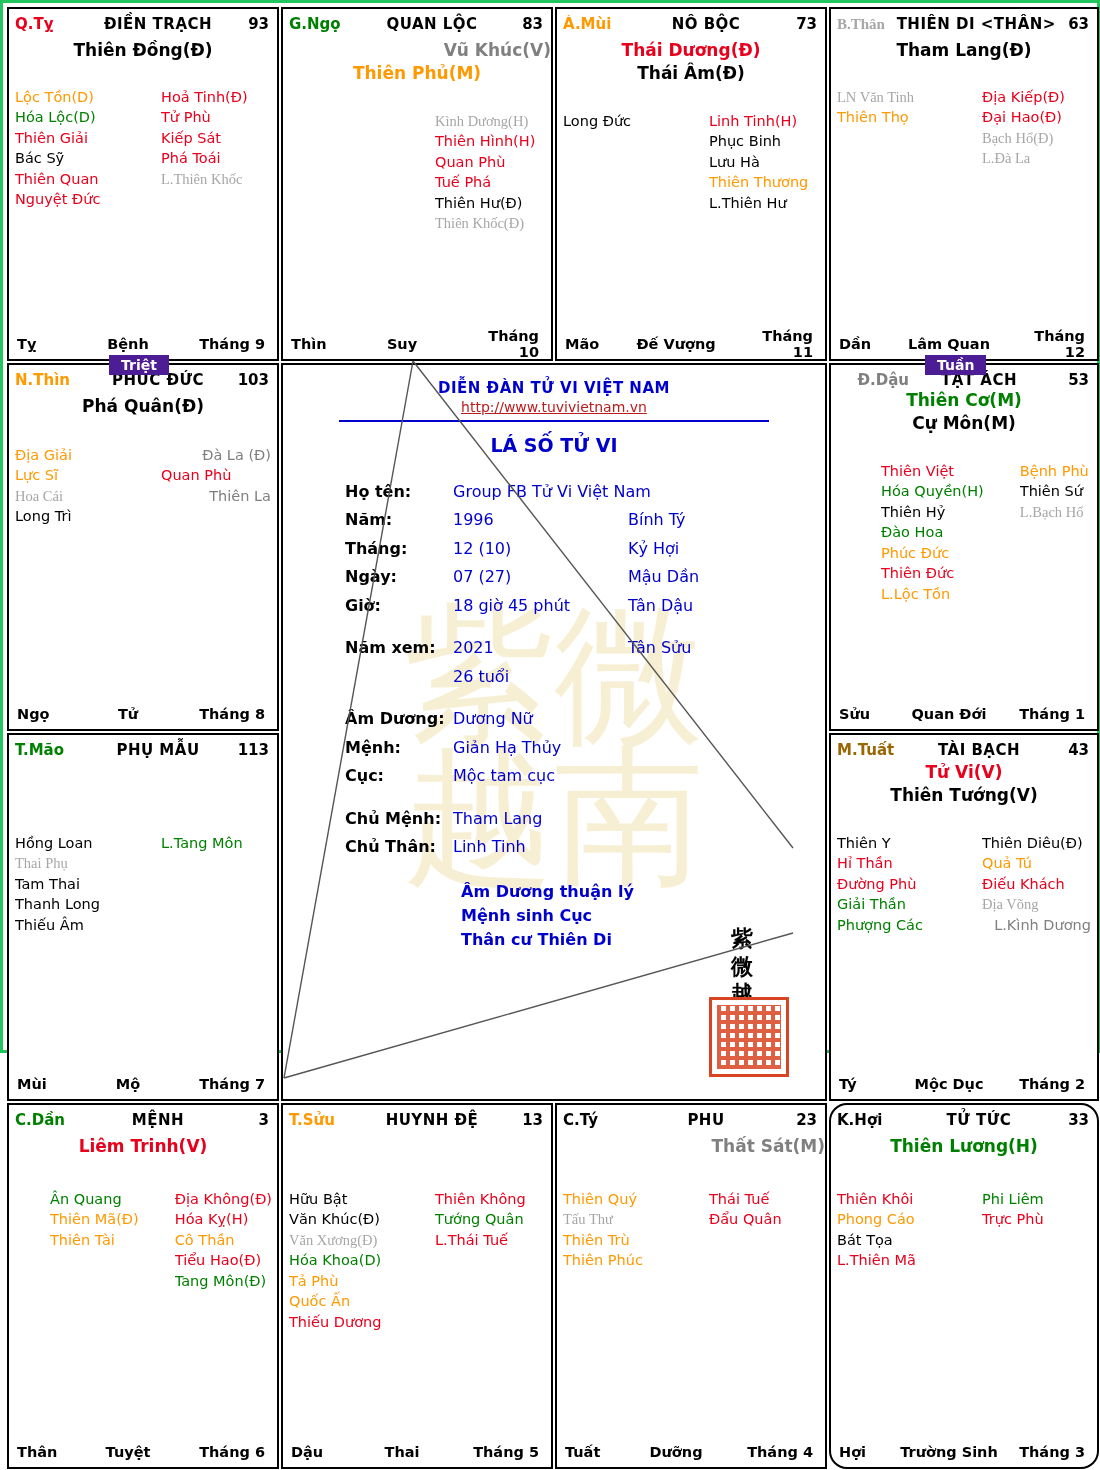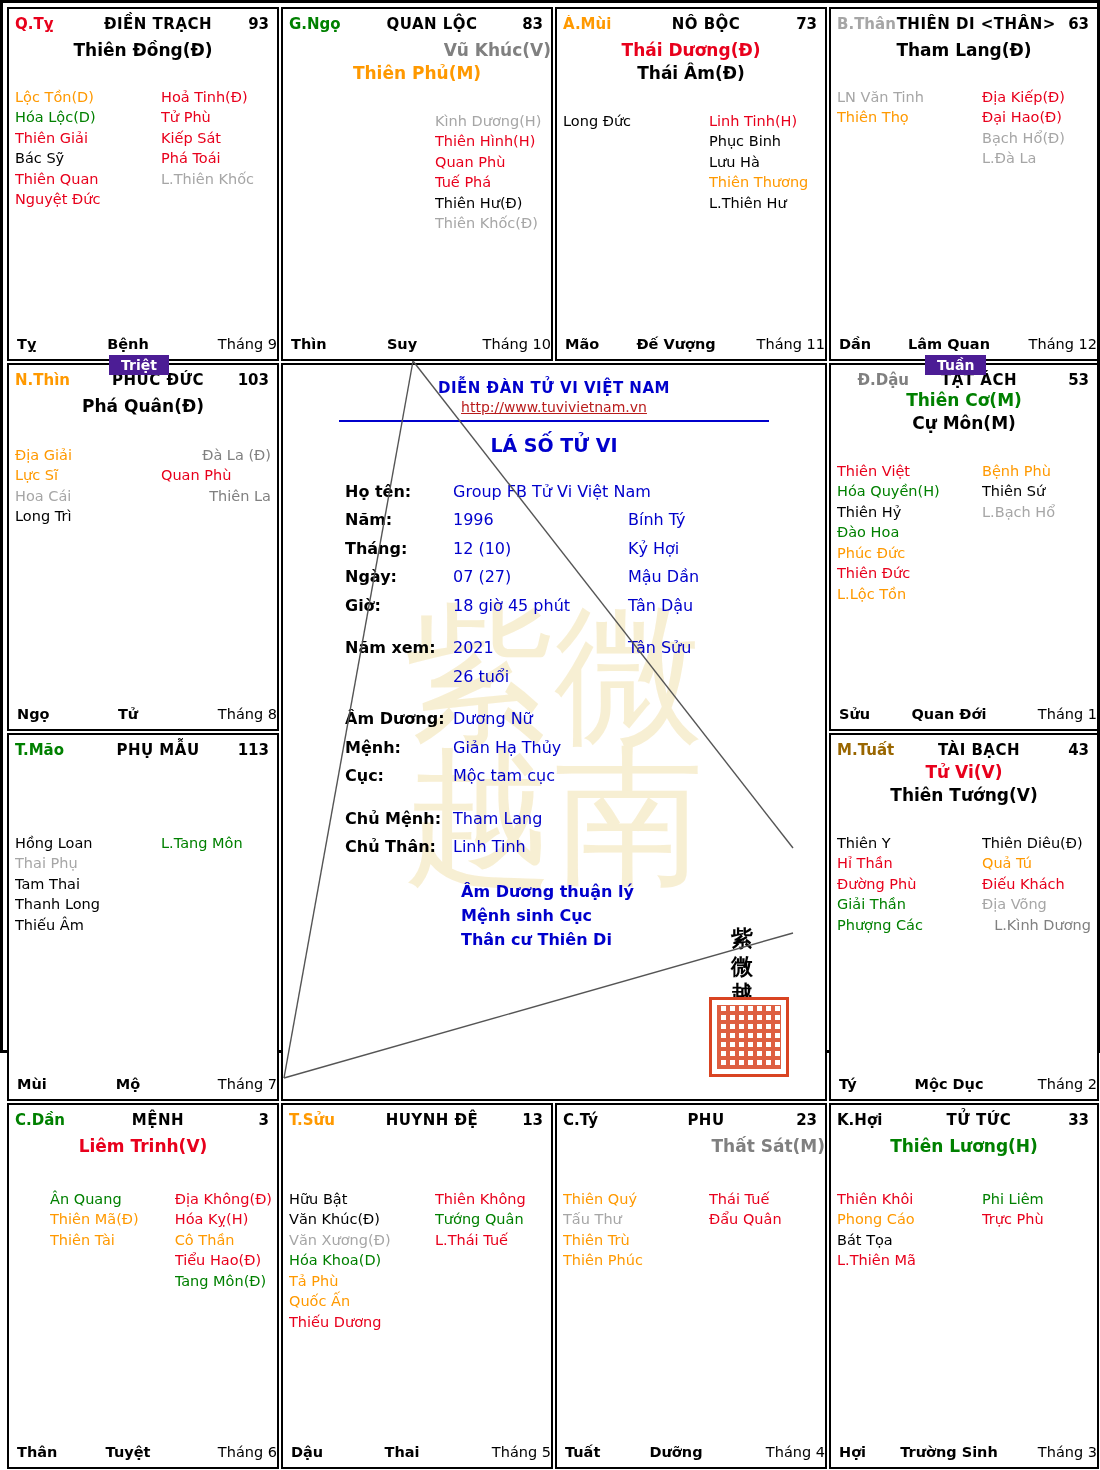--- a/index.html
+++ b/index.html
@@ -8,21 +8,21 @@
     background:#fff;
     font-family:"DejaVu Sans", sans-serif;
     font-size:15px;
     color:#000;
     overflow:hidden;
   }
   .chart{
     position:relative;
     width:1100px;height:1053px;
     box-sizing:border-box;
-    border:3px solid #000000;
+    border:3px solid #22c55e;
     background:#fff;
   }
   .cell{
     position:absolute;
     box-sizing:border-box;
     border:2px solid #000;
     background:#fff;
     overflow:hidden;
   }
   .cell .hdr{
@@ -47,27 +47,27 @@
   .cols .col{flex:1;padding:0 6px;box-sizing:border-box;}
   .cols .col.r{text-align:left;}
   .cols .col div{font-size:14.5px;line-height:1.41;white-space:nowrap;overflow:hidden;}
   .foot{
     position:absolute;left:0;right:0;bottom:5px;height:20px;
     display:flex;align-items:center;
     font-size:14.5px;font-weight:bold;
   }
   .foot .f1{width:56px;padding-left:8px;box-sizing:border-box;}
   .foot .f2{flex:1;text-align:center;}
-  .foot .f3{width:86px;text-align:right;padding-right:0;box-sizing:border-box;font-weight:normal;}
+  .foot .f3{width:86px;text-align:right;padding-right:12px;box-sizing:border-box;font-weight:bold;}
   
   .c-red{color:#e8001c;}
   .c-green{color:#008000;}
   .c-black{color:#000;}
   .c-orange{color:#ff9900;}
-  .c-gray{color:#a6a6a6;}
+  .c-gray{color:#a6a6a6;font-family:Liberation Serif, serif;}
   .c-gray2{color:#808080;text-align:right;}
   .c-brown{color:#996600;}
 
   
   .center{
     position:absolute;
     box-sizing:border-box;
     border:2px solid #000;
     background:#fff;
     overflow:hidden;
@@ -280,21 +280,21 @@
   <div class="cell" style="left:826px;top:360px;width:270px;height:368px;">
     <div class="hdr">
       <span class="br c-gray2">Đ.Dậu</span>
       <span class="pal">TẬT ÁCH</span>
       <span class="num">53</span>
     </div>
     <div class="stars" style="top:24px;">
       <div class="s c-green">Thiên Cơ(M)</div>
       <div class="s c-black">Cự Môn(M)</div>
     </div>
-    <div class="cols" style="top:96px;">
+    <div class="cols" style="top:96px;padding-left:44px;">
       <div class="col">
         <div class="c-red">Thiên Việt</div>
         <div class="c-green">Hóa Quyền(H)</div>
         <div class="c-black">Thiên Hỷ</div>
         <div class="c-green">Đào Hoa</div>
         <div class="c-orange">Phúc Đức</div>
         <div class="c-red">Thiên Đức</div>
         <div class="c-orange">L.Lộc Tồn</div>
       </div>
       <div class="col r">
@@ -448,21 +448,21 @@
         <div class="c-red">Đẩu Quân</div>
       </div>
     </div>
     <div class="foot">
       <span class="f1">Tuất</span>
       <span class="f2">Dưỡng</span>
       <span class="f3">Tháng 4</span>
     </div>
   </div>
 
-  <div class="cell" style="left:826px;top:1100px;width:270px;height:366px;">
+  <div class="cell" style="left:826px;top:1100px;width:270px;height:366px;border-radius:18px;">
     <div class="hdr">
       <span class="br c-black">K.Hợi</span>
       <span class="pal">TỬ TỨC</span>
       <span class="num">33</span>
     </div>
     <div class="stars" style="top:30px;">
       <div class="s c-green">Thiên Lương(H)</div>
     </div>
     <div class="cols" style="top:84px;">
       <div class="col">

